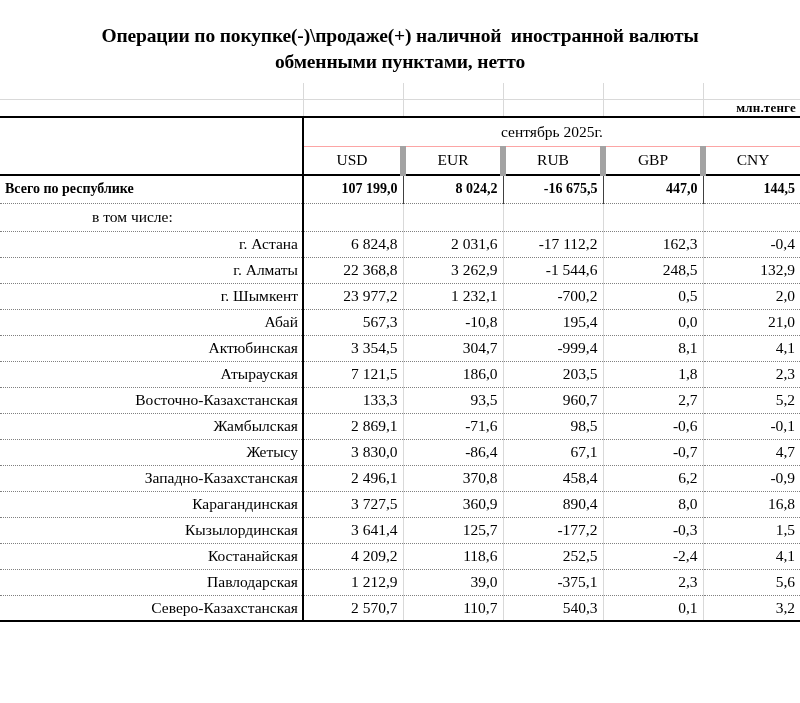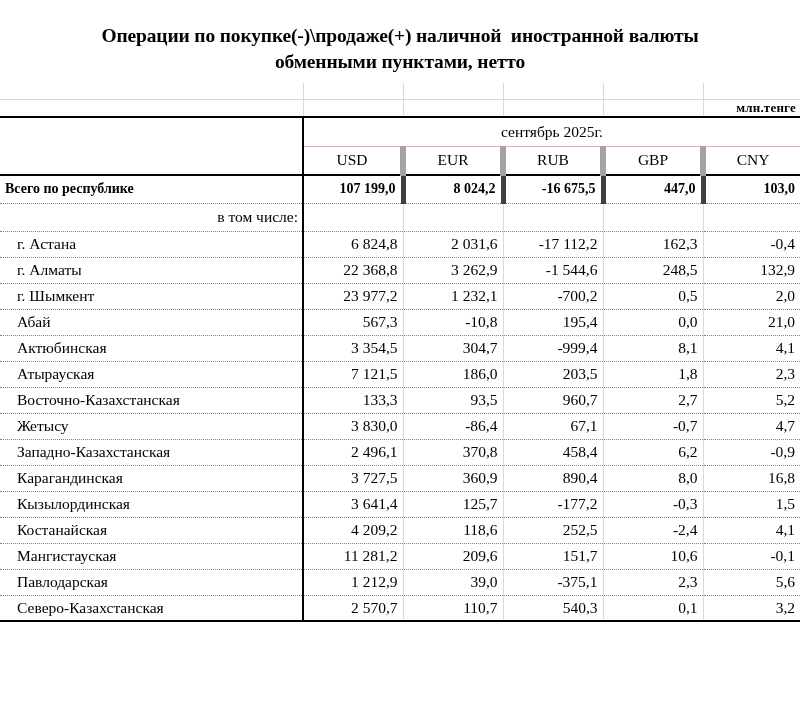--- a/index.html
+++ b/index.html
@@ -106,44 +106,44 @@
   
   tr.total-row td {
     font-weight: bold;
     font-size: 14px;
     height: 28px;
     border-bottom: 1px dotted #808080;
   }
   tr.total-row td.name { text-align: left; padding-left: 5px; }
   tr.total-row td.num  { text-align: right; padding-right: 5px; }
   tr.total-row td.num.first { border-left: 2.5px solid #000; margin-left: 9px; }
-  tr.total-row td.num { border-left: 5px solid #404040; }
+  tr.total-row td.num { border-left: 1px solid #404040; }
   tr.total-row td.num.first { border-left: 2.5px solid #000; }
 
   
   tr.note-row td {
     height: 28px;
     font-size: 15.5px;
     border-bottom: 1px dotted #808080;
   }
   tr.note-row td.note {
-    text-align: right;
-    padding-left: 60px;
+    text-align: left;
+    padding-left: 92px;
   }
   tr.note-row td.num { border-left: 1px solid #d9d9d9; }
   tr.note-row td.num.first { border-left: 2.5px solid #000; }
 
   
   tr.data-row td {
     height: 26px;
     font-size: 15.5px;
     border-bottom: 1px dotted #808080;
   }
   tr.data-row td.name {
-    text-align: left;
+    text-align: right;
     padding-left: 17px;
     white-space: nowrap;
   }
   tr.data-row td.num {
     text-align: right;
     padding-right: 5px;
     border-left: 1px solid #d9d9d9;
     font-variant-numeric: tabular-nums;
   }
   tr.data-row td.num.first { border-left: 2.5px solid #000; margin-left: 8px; }
@@ -213,21 +213,21 @@
       </tr>
     </thead>
 
     <tbody>
       <tr class="total-row">
         <td class="name">Всего по республике</td>
         <td class="num first">107 199,0</td>
         <td class="num">8 024,2</td>
         <td class="num">-16 675,5</td>
         <td class="num">447,0</td>
-        <td class="num">103,0</td>
+        <td class="num">144,5</td>
       </tr>
       <tr class="note-row">
         <td class="note">в том числе:</td>
         <td class="num first"></td>
         <td class="num"></td>
         <td class="num"></td>
         <td class="num"></td>
         <td class="num"></td>
       </tr>
     <tr class="data-row">
@@ -280,20 +280,28 @@
         </tr>
         <tr class="data-row">
           <td class="name">Восточно-Казахстанская</td>
           <td class="num first">133,3</td>
           <td class="num">93,5</td>
           <td class="num">960,7</td>
           <td class="num">2,7</td>
           <td class="num">5,2</td>
         </tr>
         <tr class="data-row">
+          <td class="name">Жамбылская</td>
+          <td class="num first">2 869,1</td>
+          <td class="num">-71,6</td>
+          <td class="num">98,5</td>
+          <td class="num">-0,6</td>
+          <td class="num">-0,1</td>
+        </tr>
+        <tr class="data-row">
           <td class="name">Жетысу</td>
           <td class="num first">3 830,0</td>
           <td class="num">-86,4</td>
           <td class="num">67,1</td>
           <td class="num">-0,7</td>
           <td class="num">4,7</td>
         </tr>
         <tr class="data-row">
           <td class="name">Западно-Казахстанская</td>
           <td class="num first">2 496,1</td>
@@ -320,28 +328,20 @@
         </tr>
         <tr class="data-row">
           <td class="name">Костанайская</td>
           <td class="num first">4 209,2</td>
           <td class="num">118,6</td>
           <td class="num">252,5</td>
           <td class="num">-2,4</td>
           <td class="num">4,1</td>
         </tr>
         <tr class="data-row">
-          <td class="name">Мангистауская</td>
-          <td class="num first">11 281,2</td>
-          <td class="num">209,6</td>
-          <td class="num">151,7</td>
-          <td class="num">10,6</td>
-          <td class="num">-0,1</td>
-        </tr>
-        <tr class="data-row">
           <td class="name">Павлодарская</td>
           <td class="num first">1 212,9</td>
           <td class="num">39,0</td>
           <td class="num">-375,1</td>
           <td class="num">2,3</td>
           <td class="num">5,6</td>
         </tr>
         <tr class="data-row">
           <td class="name">Северо-Казахстанская</td>
           <td class="num first">2 570,7</td>

